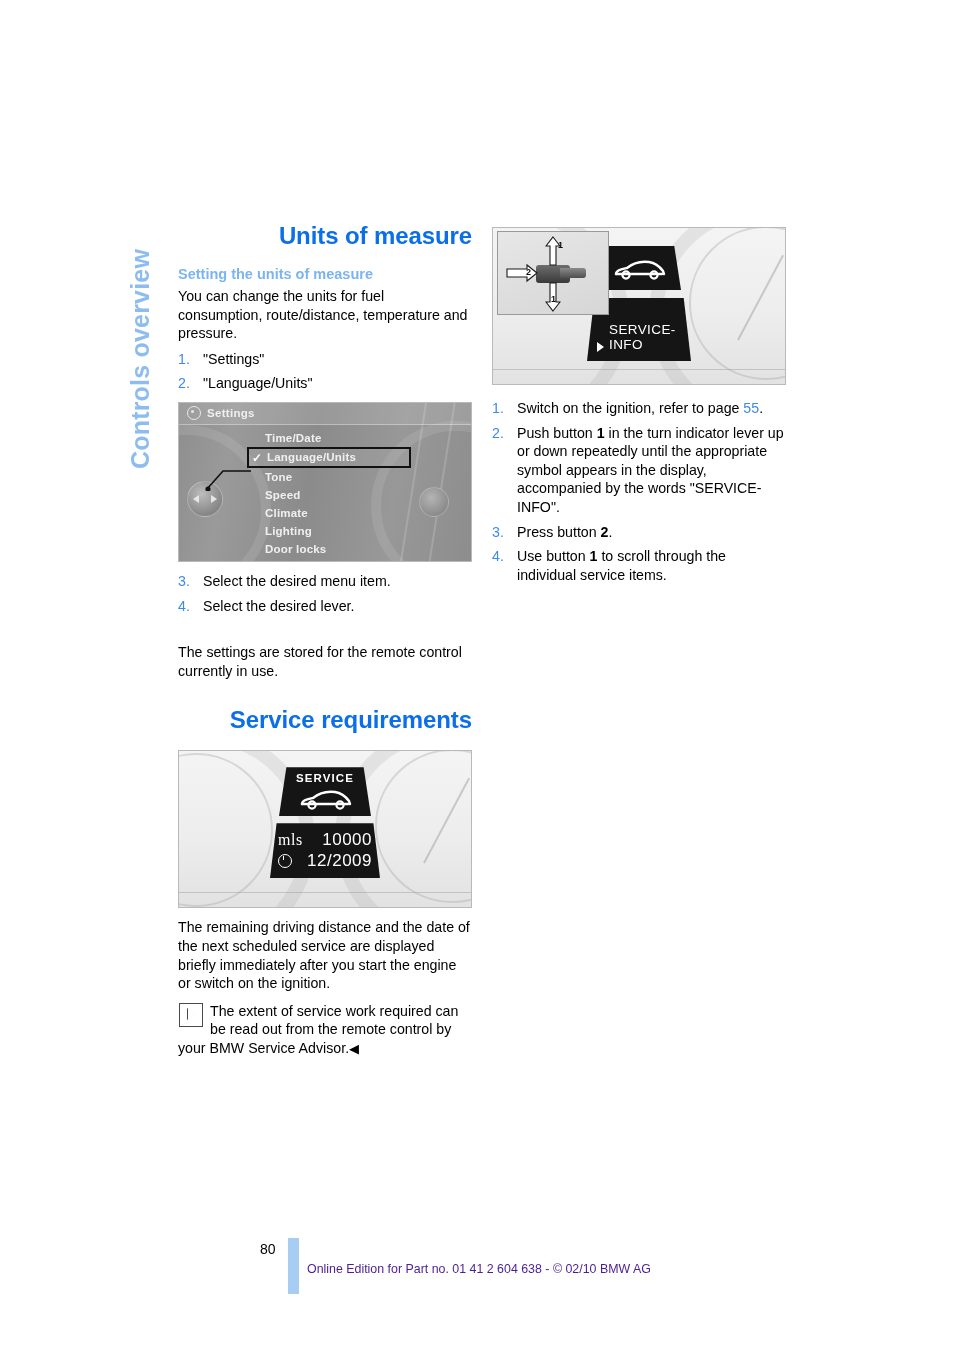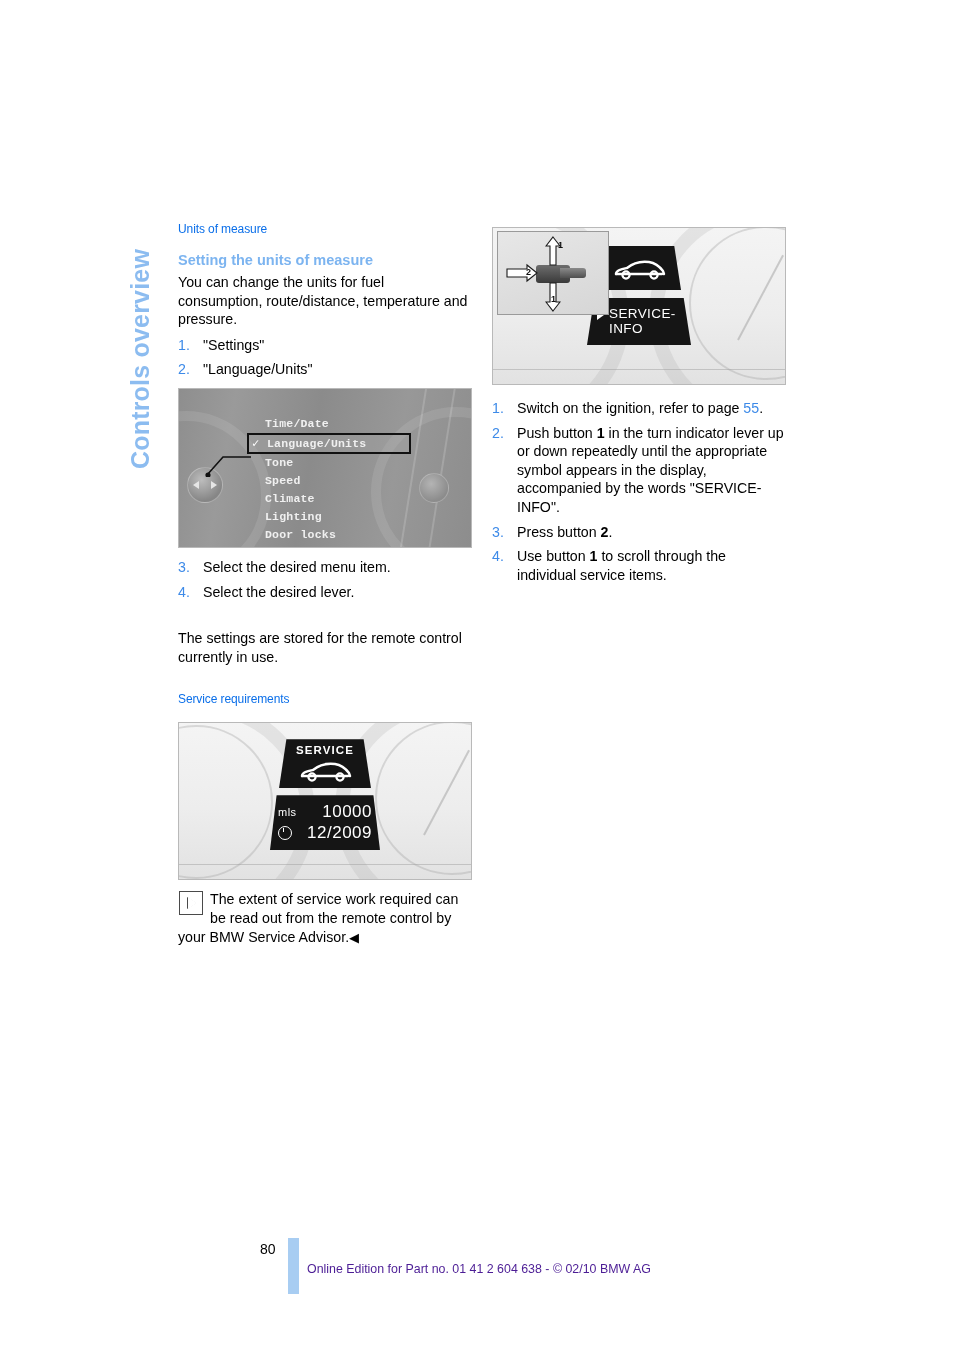--- a/index.html
+++ b/index.html
@@ -40,25 +40,26 @@
   
   .col {
     position: absolute;
     top: 222px;
     width: 294px;
   }
   .col-left  { left: 178px; }
   .col-right { left: 492px; }
 
   h1.section-title {
-    font-size: 12px;
-    font-weight: normal;
+    font-size: 24px;
+    font-weight: bold;
     color: #0b6fe9;
     margin: 0 0 16px 0;
     letter-spacing: -0.1px;
+    text-align: right;
   }
   h2.sub-title {
     font-size: 14.5px;
     font-weight: bold;
     color: #7cb4f0;
     margin: 0 0 5px 0;
   }
   p.body {
     font-size: 14.2px;
     line-height: 18.6px;
@@ -158,21 +159,20 @@
     font-size: 11.5px;
     color: #efefef;
     font-weight: bold;
     letter-spacing: 0.3px;
   }
   .idrive-list {
     position: absolute;
     left: 72px;
     top: 26px;
     width: 148px;
-    font-family: Liberation Mono, monospace;
   }
   .idrive-item {
     font-size: 11.5px;
     color: #f0f0f0;
     height: 18px;
     line-height: 18px;
     padding-left: 14px;
     position: relative;
     font-weight: bold;
     letter-spacing: 0.2px;
@@ -305,22 +305,23 @@
     box-sizing: border-box;
     clip-path: polygon(6% 0, 94% 0, 100% 100%, 0% 100%);
   }
   .lcd-row {
     display: flex;
     align-items: center;
     justify-content: space-between;
     height: 21px;
   }
   .lcd-row .unit {
-    font-size: 11px;
+    font-size: 16px;
     letter-spacing: 0.5px;
+    font-family: Liberation Serif, serif;
   }
   .lcd-row .val {
     font-size: 17px;
     letter-spacing: 0.5px;
   }
   .clock-icon {
     width: 12px; height: 12px;
     border-radius: 50%;
     border: 1.6px solid #ffffff;
     position: relative;
@@ -336,25 +337,25 @@
 
   
   .lcd-info {
     position: absolute;
     left: 50%;
     transform: translateX(-50%);
     background: #151515;
     color: #ffffff;
     top: 70px;
     width: 104px;
-    padding: 8px 6px 9px 10px;
+    padding: 24px 6px 9px 10px;
     box-sizing: border-box;
     clip-path: polygon(7% 0, 93% 0, 100% 100%, 0% 100%);
     display: flex;
-    align-items: flex-start;
+    align-items: flex-end;
   }
   .lcd-info .tri {
     width: 0; height: 0;
     border-top: 5px solid transparent;
     border-bottom: 5px solid transparent;
     border-left: 7px solid #ffffff;
     margin-top: 4px;
     margin-right: 5px;
     flex: none;
   }
@@ -504,20 +505,24 @@
   </ol>
 
   <div class="figure">
     <div class="figure-frame">
       <div class="idrive">
         <div class="halo-l"></div>
         <div class="halo-r"></div>
         <div class="sweep" style="left:234px; top:-24px;"></div>
         <div class="sweep" style="left:262px; top:-20px;"></div>
 
+        <div class="idrive-header">
+          <div class="gear"></div>
+          <div class="idrive-header-label">Settings</div>
+        </div>
 
         <div class="idrive-list">
           <div class="idrive-item">Time/Date</div>
           <div class="idrive-item selected">
             <span class="check">✓</span>
             <span>Language/Units</span>
           </div>
           <div class="idrive-item">Tone</div>
           <div class="idrive-item">Speed</div>
           <div class="idrive-item">Climate</div>
@@ -580,20 +585,21 @@
           </div>
           <div class="lcd-row">
             <span class="clock-icon"></span>
             <span class="val">12/2009</span>
           </div>
         </div>
       </div>
     </div>
   </div>
 
+  <p class="body">The remaining driving distance and the date of the next scheduled service are displayed briefly immediately after you start the engine or switch on the ignition.</p>
 
   <div class="note">
     <span class="note-icon"></span>
     <span>The extent of service work required can be read out from the remote control by your BMW Service Advisor.</span><span class="note-end">◀</span>
   </div>
 
 </div>
 
 <div class="col col-right">
 

